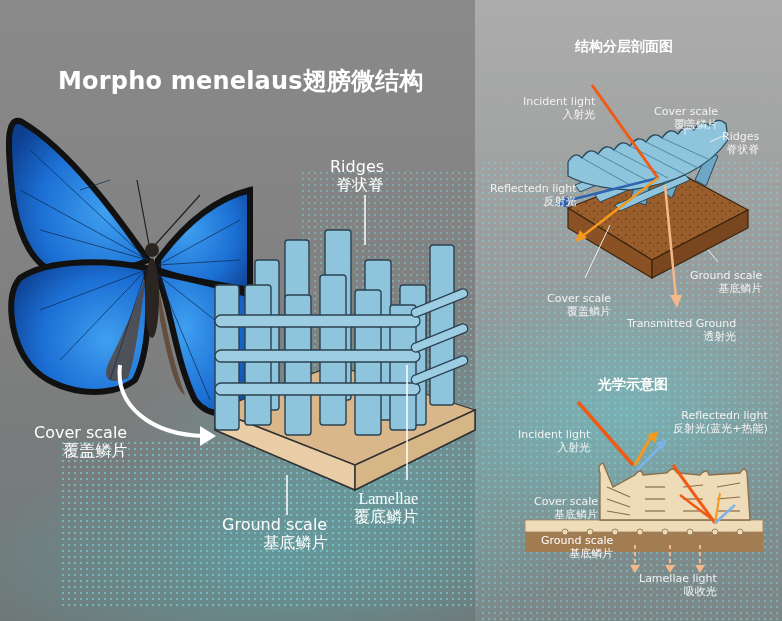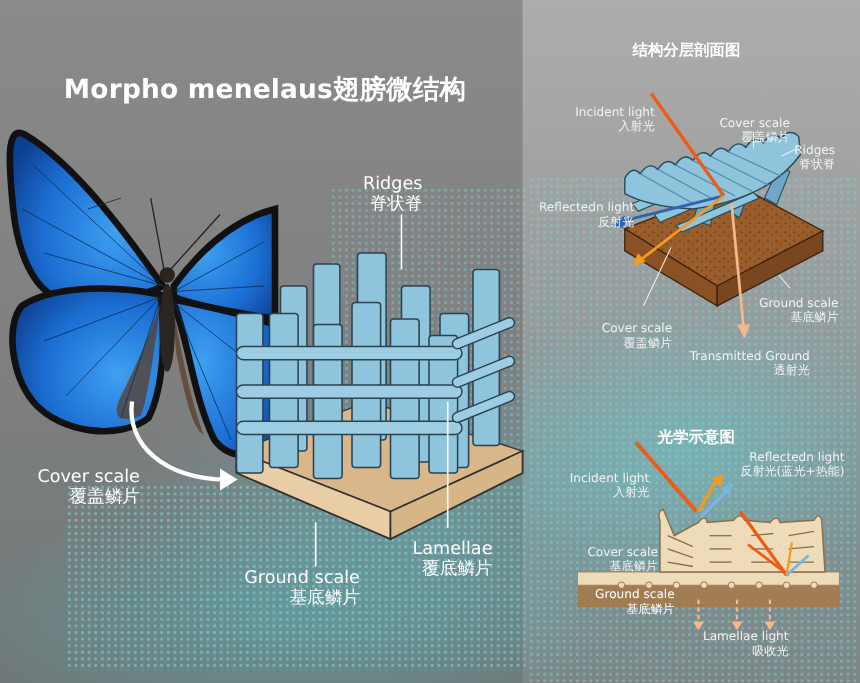--- a/index.html
+++ b/index.html
@@ -147,21 +147,21 @@
   <div>脊状脊</div>
 </div>
 <div class="txt lbl-big" style="left:34px;top:424px;">
   <div>Cover scale</div>
   <div>覆盖鳞片</div>
 </div>
 <div class="txt lbl-big" style="left:222px;top:516px;">
   <div>Ground scale</div>
   <div>基底鳞片</div>
 </div>
-<div class="txt lbl-big" style="left:375px;top:490px;">
+<div class="txt lbl-big" style="left:354px;top:490px;font-family:Liberation Serif, serif;">
   <div>Lamellae</div>
   <div>覆底鳞片</div>
 </div>
 
 <div class="txt sec-title" style="left:575px;top:38px;">结构分层剖面图</div>
 
 <svg style="left:480px;top:80px;" width="302" height="260" viewBox="0 0 302 260">
   <defs>
     <pattern id="soil" width="8" height="8" patternUnits="userSpaceOnUse">
       <rect width="8" height="8" fill="#9a5e2c"></rect>
@@ -235,21 +235,21 @@
 </div>
 <div class="txt lbl-sm" style="left:547px;top:293px;">
   <div>Cover scale</div>
   <div>覆盖鳞片</div>
 </div>
 <div class="txt lbl-sm" style="left:627px;top:318px;">
   <div>Transmitted Ground</div>
   <div>透射光</div>
 </div>
 
-<div class="txt sec-title" style="left:598px;top:390px;">光学示意图</div>
+<div class="txt sec-title" style="left:598px;top:376px;">光学示意图</div>
 
 <svg style="left:525px;top:395px;" width="260" height="180" viewBox="0 0 260 180">
 
   <rect x="0" y="135" width="238" height="22" fill="#a67a4a" opacity="0.9"></rect>
 
   <rect x="0" y="125" width="238" height="12" fill="#eedbb8" stroke="#a08060" stroke-width="0.8"></rect>
 
   <path d="M75 125 L75 78 Q72 70 78 68 L88 92 L110 80 Q116 72 118 80 L142 78 Q148 70 152 78 L175 80 Q182 72 184 80 L215 78 Q220 70 222 78 L225 125 Z" fill="#eedbb8" stroke="#8a6d4a" stroke-width="1.3"></path>
   <g stroke="#8a6d4a" stroke-width="1.2" fill="none">
     <path d="M82 92 L105 102"></path>

